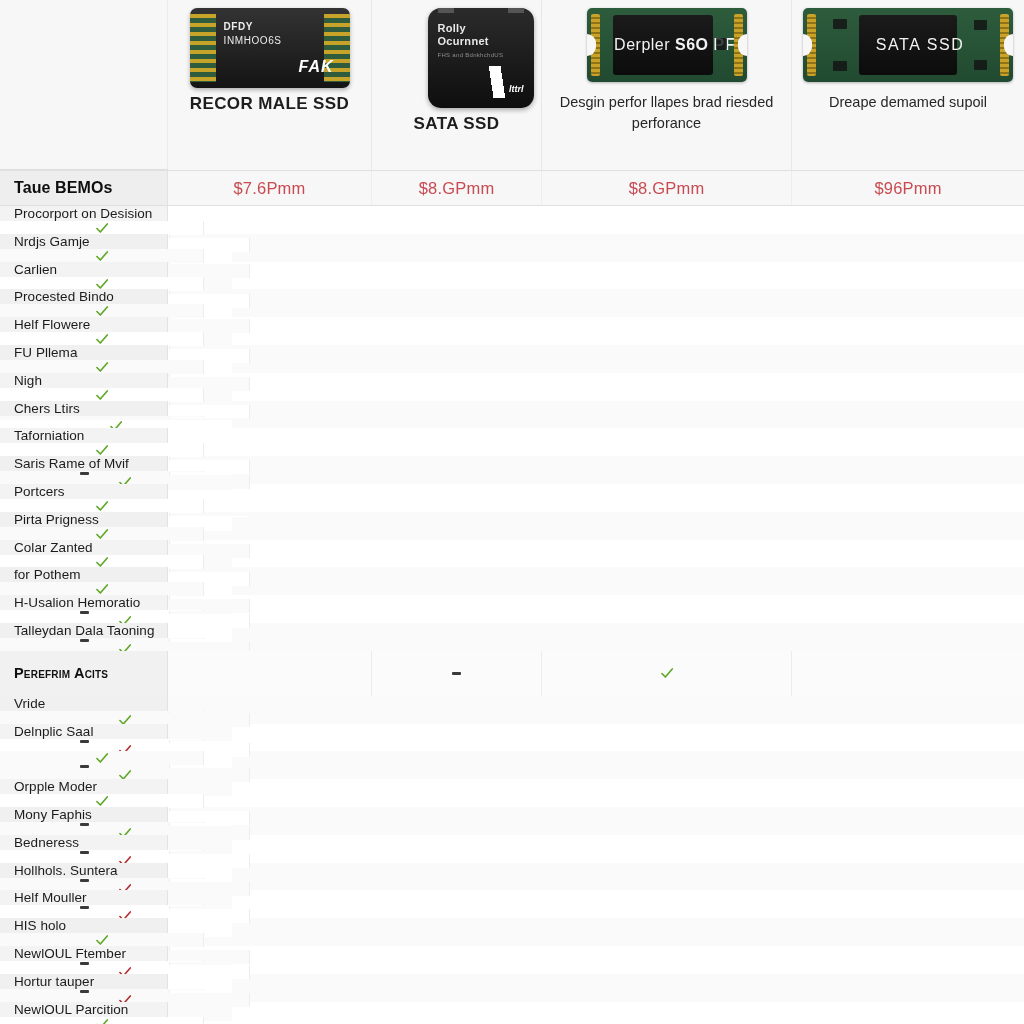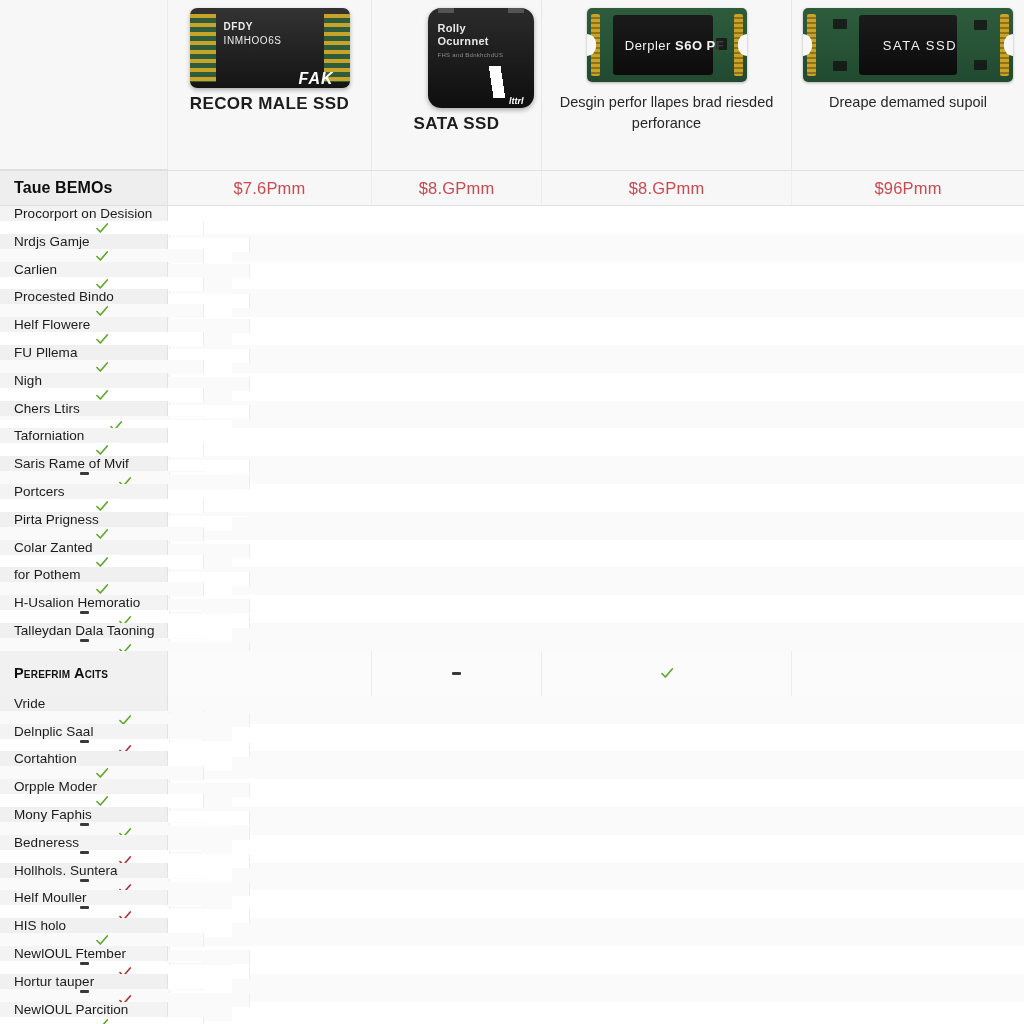--- a/index.html
+++ b/index.html
@@ -40,56 +40,56 @@
             line-height:1.45;margin-top:10px;max-width:215px;}
 
   
   .drive{position:relative;}
   .m2{width:160px;height:74px;border-radius:5px;position:relative;
       background:linear-gradient(180deg,#2d5c3c 0%,#214a30 100%);
       box-shadow:0 1px 3px rgba(0,0,0,.28);overflow:hidden;}
   .m2 .chip{position:absolute;left:26px;top:7px;right:34px;bottom:7px;
             background:linear-gradient(180deg,#1b1b1b 0%,#0c0c0c 100%);border-radius:3px;
             display:flex;align-items:center;justify-content:center;}
-  .m2 .lbl{color:#f2f2f2;font-size:13px;letter-spacing:.5px;font-weight:400;white-space:nowrap;margin-left:24px;}
+  .m2 .lbl{color:#f2f2f2;font-size:16px;letter-spacing:.5px;font-weight:400;white-space:nowrap;margin-left:24px;}
   .m2 .lbl b{font-weight:700;}
   .m2 .gold{position:absolute;top:6px;bottom:6px;width:9px;background:
       repeating-linear-gradient(180deg,#c9a227 0 3px,#8e7318 3px 5px);}
   .m2 .gold.l{left:4px;border-radius:2px;}
   .m2 .gold.r{right:4px;border-radius:2px;}
   .m2 .notch{position:absolute;left:0;top:26px;width:9px;height:22px;
              background:#f7f7f7;border-radius:0 9px 9px 0;}
   .m2 .notch.r{left:auto;right:0;border-radius:9px 0 0 9px;}
   .m2 .ic{position:absolute;background:#111;border-radius:1px;opacity:.8;}
 
   .m2dark{width:160px;height:80px;border-radius:7px;position:relative;
      background:linear-gradient(180deg,#333 0%,#141414 100%);
      box-shadow:0 2px 4px rgba(0,0,0,.3);overflow:hidden;}
   .m2dark .pcb{position:absolute;left:0;top:6px;bottom:6px;width:26px;
      background:repeating-linear-gradient(180deg,#c8a32a 0 4px,#2f5c3d 4px 9px);}
   .m2dark .pcb.r{left:auto;right:0;}
   .m2dark .txt{position:absolute;left:30px;right:30px;top:0;bottom:0;
      display:flex;align-items:center;justify-content:center;color:#ececec;
      font-size:12px;letter-spacing:1.6px;}
-  .m2dark .fak{position:absolute;right:16px;bottom:0;color:#fff;font-size:16px;
+  .m2dark .fak{position:absolute;right:16px;bottom:12px;color:#fff;font-size:16px;
      font-weight:800;letter-spacing:1px;font-style:italic;}
 
   .sata{width:106px;height:100px;border-radius:13px;position:relative;
      background:linear-gradient(180deg,#2b2b2b 0%,#0e0e0e 100%);
      box-shadow:0 2px 5px rgba(0,0,0,.33);overflow:hidden;margin-left:48px;}
   .sata .tab{position:absolute;top:0;width:16px;height:5px;background:#555;}
   .sata .tab.l{left:10px;} .sata .tab.r{right:10px;}
   .sata .s1{position:absolute;left:10px;top:14px;color:#e8e8e8;font-size:11px;
      font-weight:700;line-height:1.15;letter-spacing:.3px;}
   .sata .s2{position:absolute;left:10px;top:44px;color:#8d8d8d;font-size:6px;
      letter-spacing:.3px;}
   .sata .swoosh{position:absolute;right:6px;bottom:10px;width:62px;height:32px;
      background:linear-gradient(70deg,transparent 0 42%,#fff 42% 58%,transparent 58%);
      transform:skewX(-12deg);}
-  .sata .swname{position:absolute;right:10px;bottom:2px;color:#fff;font-size:9px;
+  .sata .swname{position:absolute;right:10px;bottom:14px;color:#fff;font-size:9px;
      font-style:italic;font-weight:700;}
 
   
   .price-row{height:36px;background:#f7f7f7;border-bottom:1px solid #e0e0e0;
              border-top:1px solid #e0e0e0;}
   .price-row .c-label{background:#eeeeee;}
   .price-row .c-val{background:#f7f7f7;}
   .price{color:#c94b52;font-size:16.5px;font-weight:400;letter-spacing:.2px;}
   .title-bold{font-size:16px;font-weight:700;color:#0f0f0f;letter-spacing:.1px;}
 
@@ -621,23 +621,20 @@
             <path d="M2.2 8.6 L6.1 12.6 L14 3.4" fill="none" stroke-width="1.9" stroke-linecap="round" stroke-linejoin="round"></path>
           </svg>
         </div>
         <div class="c-val c4">
           <svg viewBox="0 0 16 16" class="mk no">
             <path d="M2.2 8.6 L6.1 12.6 L14 3.4" fill="none" stroke-width="1.9" stroke-linecap="round" stroke-linejoin="round"></path>
           </svg>
         </div>
       </div>
       <div class="row drow even">
-        <div class="c-label">
-          <span class="rlabel">Cortahtion</span>
-        </div>
         <div class="c-val">
           <svg viewBox="0 0 16 16" class="mk yes">
             <path d="M2.2 8.6 L6.1 12.6 L14 3.4" fill="none" stroke-width="1.9" stroke-linecap="round" stroke-linejoin="round"></path>
           </svg>
         </div>
         <div class="c-val c2">
           <span class="dash"></span>
         </div>
         <div class="c-val c3">
           <svg viewBox="0 0 16 16" class="mk yes">

